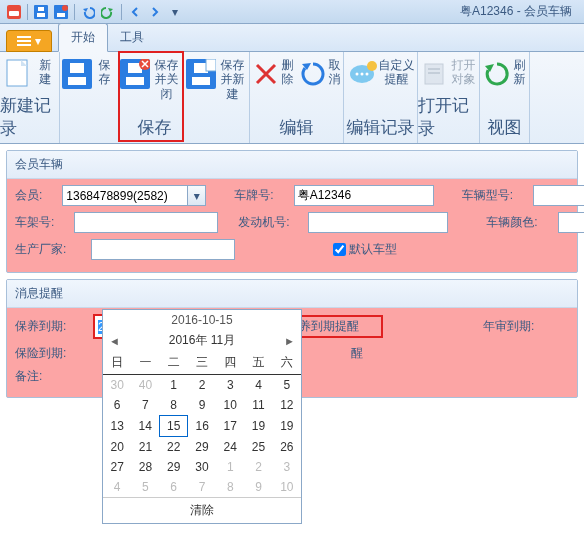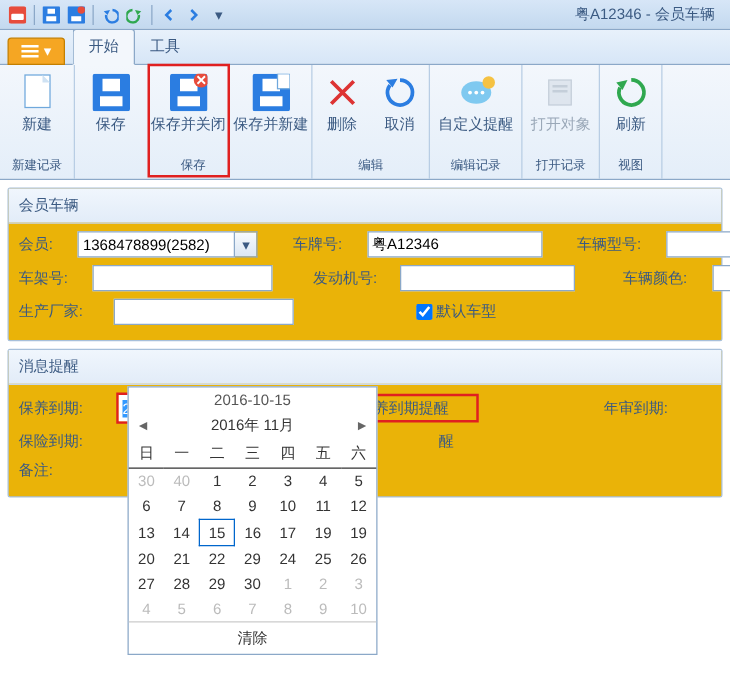--- a/index.html
+++ b/index.html
@@ -8,28 +8,28 @@
 .tb-icon{width:16px;height:16px;margin:0 2px;display:inline-flex;align-items:center;justify-content:center}
 .tb-sep{width:1px;height:16px;background:#8ba8c8;margin:0 3px}
 .titletxt{margin-left:auto;margin-right:8px;color:#3b5a82}
 .tabbar{height:28px;background:linear-gradient(#e8f1fb,#d7e6f7);display:flex;align-items:flex-end;padding-left:6px;border-bottom:1px solid #8ba8c8}
 .filebtn{background:#f5a623;border:1px solid #c47f00;border-radius:3px 3px 0 0;padding:3px 10px;color:#fff;display:flex;align-items:center;gap:4px;margin-right:6px;margin-bottom:-1px}
 .tab{padding:5px 12px;color:#3b5a82;cursor:pointer}
 .tab.active{background:#f3f7fc;border:1px solid #8ba8c8;border-bottom:1px solid #f3f7fc;border-radius:3px 3px 0 0;margin-bottom:-1px}
 .ribbon{height:92px;background:linear-gradient(#f3f7fc,#e4eef9);border-bottom:1px solid #8ba8c8;display:flex}
 .rgroup{border-right:1px solid #b8cde4;display:flex;flex-direction:column;align-items:center;padding:2px 0}
 .rbtns{display:flex;flex:1}
-.rbtn{width:58px;display:flex;flex-direction:column;align-items:center;justify-content:flex-start;padding:4px 2px;cursor:pointer;gap:2px}
+.rbtn{width:58px;display:flex;flex-direction:row;justify-content:flex-start;padding:4px 2px;cursor:pointer;gap:2px}
 .rbtn .ico{width:32px;height:32px;display:flex;align-items:center;justify-content:center}
 .rbtn .lbl{color:#3b5a82;text-align:center;line-height:1.2}
 .rbtn.disabled .lbl{color:#9aa8b8}
-.rlabel{color:#3b5a82;font-size:10px;padding-bottom:2px}
+.rlabel{color:#3b5a82;font-size:17px;padding-bottom:2px}
 .hl-red{border:2px solid #e02020;position:absolute}
 .content{padding:6px;position:relative}
-.panel{border:1px solid #a8c0da;border-radius:2px;margin-bottom:6px;background:#eab308}
+.panel{border:1px solid #a8c0da;border-radius:2px;margin-bottom:6px;background:#fca5a5}
 .panel-h{padding:5px 8px;color:#3b5a82;border-bottom:1px solid #c8d8ea;background:linear-gradient(#f0f6fd,#e2ecf8)}
 .panel-b{padding:6px 8px}
 .row{display:flex;align-items:center;margin-bottom:6px;gap:20px}
 .fld-lbl{color:#3b5a82;white-space:nowrap}
 .inp{border:1px solid #8ba8c8;height:21px;padding:0 3px;background:#fff}
 .combo{display:flex}
 .combo .dd{width:18px;border:1px solid #8ba8c8;border-left:none;background:linear-gradient(#f7fafd,#dce7f3);display:flex;align-items:center;justify-content:center;color:#3b5a82}
 .chk{display:flex;align-items:center;gap:3px;color:#3b5a82}
 .chk input{width:13px;height:13px}
 .datepicker{position:absolute;left:95px;top:29px;width:200px;background:#fff;border:1px solid #8ba8c8;z-index:10}
@@ -246,21 +246,21 @@
             <span class="dd">▾</span>
           </div>
     <span class="fld-lbl" style="width:50px;margin-left:8px">车牌号:</span>
     <input class="inp" style="width: 140px;" value="粤A12346">
     <span class="fld-lbl" style="width:60px;margin-left:8px">车辆型号:</span>
     <input class="inp" style="width: 60px;">
    </div>
    <div class="row">
     <span class="fld-lbl" style="width:56px">车架号:</span>
     <input class="inp" style="width: 144px;">
-    <span class="fld-lbl" style="width:50px;margin-left:12px">发动机号:</span>
+    <span class="fld-lbl" style="width:50px;margin-left:0">发动机号:</span>
     <input class="inp" style="width: 140px;">
     <span class="fld-lbl" style="width:60px;margin-left:18px">车辆颜色:</span>
     <input class="inp" style="width: 60px;">
    </div>
    <div class="row">
     <span class="fld-lbl" style="width:56px">生产厂家:</span>
     <input class="inp" style="width: 144px;">
     <span style="width:58px"></span>
     <label class="chk">
             <input type="checkbox" checked="" style="">

